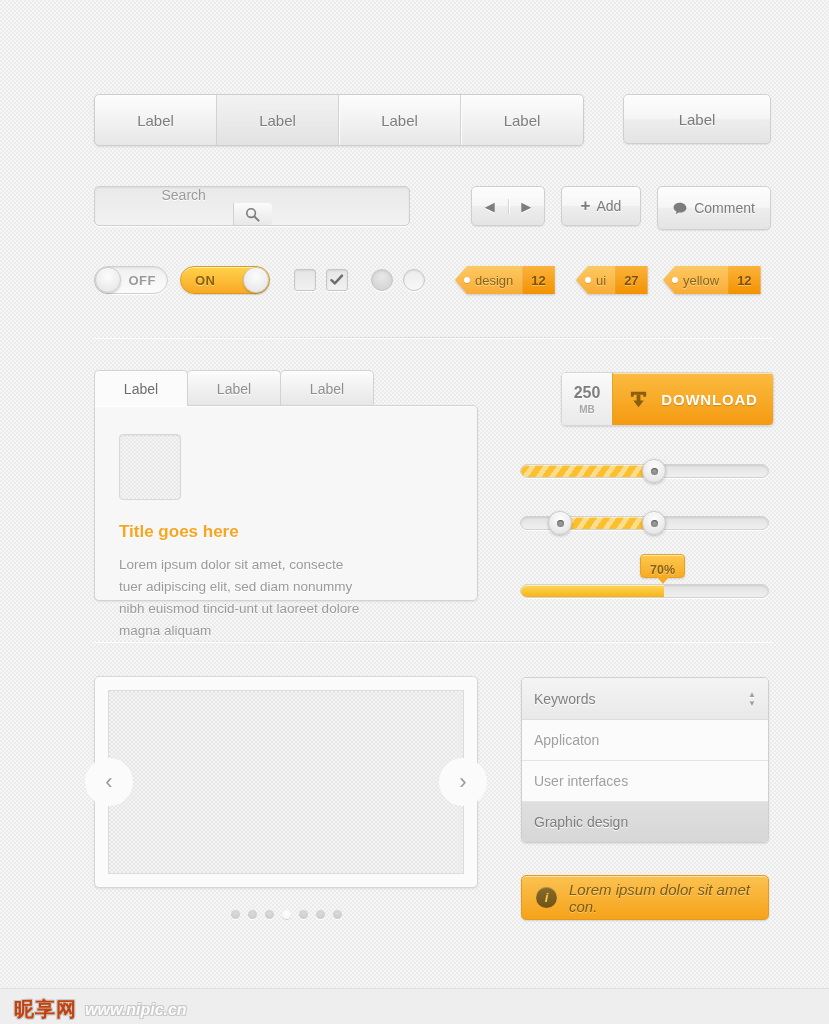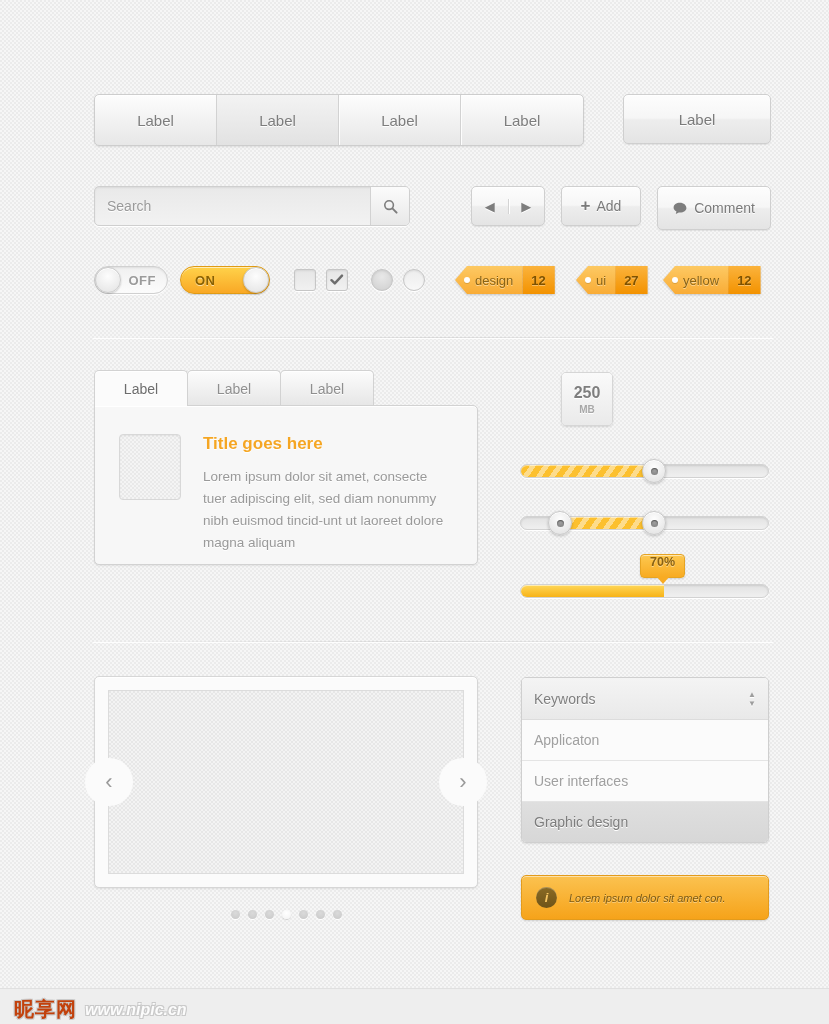--- a/index.html
+++ b/index.html
@@ -46,21 +46,21 @@
 
   .solo-btn{
     position:absolute;left:623px;top:94px;width:148px;height:50px;border-radius:5px;font-size:15px;
   }
 
   
   .search{
     position:absolute;left:94px;top:186px;width:316px;height:40px;border-radius:5px;
     background:linear-gradient(to bottom,#e9e9e9,#f2f2f2);
     border:1px solid #cfcfcf;box-shadow:inset 0 1px 2px rgba(0,0,0,.07),0 1px 0 #fff;
-    display:flex;align-items:center;box-sizing:border-box;
+    display:flex;align-items:center;box-sizing:border-box;flex-direction:column;
   }
   .search input{
     flex:1;border:none;background:transparent;outline:none;
     font-size:14px;color:#8c8c8c;padding:0 12px;font-family:inherit;text-shadow:0 1px 0 #fff;
   }
   .search input::placeholder{color:#9a9a9a;}
   .search-btn{
     width:38px;height:38px;border-left:1px solid #d2d2d2;border-radius:0 4px 4px 0;
     background:linear-gradient(to bottom,#fbfbfb,#e8e8e8);
     display:flex;align-items:center;justify-content:center;
@@ -152,24 +152,24 @@
     font-size:14px;color:#8f8f8f;text-shadow:0 1px 0 #fff;
     border:1px solid #d2d2d2;border-bottom:none;border-radius:5px 5px 0 0;
     box-sizing:border-box;margin-right:-1px;
     background:linear-gradient(to bottom,#fcfcfc,#e6e6e6);
     box-shadow:inset 0 1px 0 #fff;
   }
   .tab.active{
     background:#fbfbfb;color:#6d6d6d;z-index:3;position:relative;
   }
   .panel{
-    position:absolute;left:94px;top:405px;width:384px;height:160px;
+    position:absolute;left:94px;top:405px;width:384px;height:196px;
     background:#f7f7f7;border:1px solid #d2d2d2;border-radius:0 5px 5px 5px;
     box-shadow:inset 0 1px 0 #fff,0 1px 2px rgba(0,0,0,.07);box-sizing:border-box;
-    padding:28px 24px;display:flex;gap:22px;
+    padding:28px 24px;display:flex;gap:22px;flex-direction:column;
   }
   .thumb{
     width:60px;height:64px;flex:none;border-radius:4px;border:1px solid #d8d8d8;
     background-color:#e9e9e9;
     background-image:
       linear-gradient(45deg, rgba(255,255,255,.5) 25%, transparent 25%, transparent 75%, rgba(255,255,255,.5) 75%),
       linear-gradient(45deg, rgba(255,255,255,.5) 25%, transparent 25%, transparent 75%, rgba(255,255,255,.5) 75%);
     background-size:4px 4px;background-position:0 0,2px 2px;
     box-shadow:inset 0 1px 2px rgba(0,0,0,.06);
   }
@@ -219,21 +219,21 @@
     border:1px solid #c9c9c9;box-sizing:border-box;
     box-shadow:0 1px 3px rgba(0,0,0,.22),inset 0 1px 0 #fff;
     display:flex;align-items:center;justify-content:center;
   }
   .handle:after{content:"";width:7px;height:7px;border-radius:50%;
     background:radial-gradient(circle at 50% 40%,#a0a0a0,#7c7c7c);box-shadow:inset 0 1px 1px rgba(0,0,0,.4);}
   .tip{
     position:absolute;height:24px;padding:0 9px;border-radius:4px;
     background:linear-gradient(to bottom,#fdc850,#f8ab22);
     border:1px solid #e6a423;box-sizing:border-box;
-    display:flex;align-items:flex-start;justify-content:center;
+    display:flex;align-items:flex-end;justify-content:center;
     font-size:12.5px;font-weight:bold;color:#8a6110;text-shadow:0 1px 0 rgba(255,255,255,.45);
     box-shadow:inset 0 1px 0 rgba(255,255,255,.55),0 1px 2px rgba(0,0,0,.14);
   }
   .tip:after{content:"";position:absolute;left:50%;margin-left:-6px;bottom:-7px;
     width:0;height:0;border-left:6px solid transparent;border-right:6px solid transparent;border-top:7px solid #f8ab22;}
 
   
   .carousel{
     position:absolute;left:94px;top:676px;width:384px;height:212px;
     background:#fbfbfb;border:1px solid #d6d6d6;border-radius:5px;box-sizing:border-box;
@@ -288,21 +288,21 @@
     box-shadow:inset 0 1px 0 rgba(255,255,255,.5),0 1px 2px rgba(0,0,0,.14);
     display:flex;align-items:center;gap:12px;padding:0 14px;
   }
   .info-ico{
     width:21px;height:21px;border-radius:50%;flex:none;
     background:linear-gradient(to bottom,#8a6a24,#6f5418);
     color:#f7c663;font-size:13px;font-weight:bold;font-style:italic;
     display:flex;align-items:center;justify-content:center;
     box-shadow:inset 0 1px 0 rgba(255,255,255,.25);
   }
-  .notif-text{font-size:11px;font-style:italic;color:#7c5a12;text-shadow:0 1px 0 rgba(255,255,255,.4);}
+  .notif-text{font-size:15px;font-style:italic;color:#7c5a12;text-shadow:0 1px 0 rgba(255,255,255,.4);}
 
   
   .footer{position:absolute;left:0;top:988px;width:829px;height:36px;background:#eeeeee;border-top:1px solid #e0e0e0;}
   .wm{position:absolute;left:14px;top:996px;display:flex;align-items:center;gap:8px;}
   .wm-cn{font-size:20px;font-weight:bold;color:#c2410c;letter-spacing:1px;
     text-shadow:1px 1px 0 #c9c9c9,-1px -1px 0 #c9c9c9,1px -1px 0 #c9c9c9,-1px 1px 0 #c9c9c9;
     font-family:Liberation Sans, sans-serif;}
   .wm-url{font-size:16px;font-style:italic;font-weight:bold;color:#fcfcfc;
     text-shadow:1px 1px 0 #c9c9c9,-1px -1px 0 #c9c9c9,1px -1px 0 #c9c9c9,-1px 1px 0 #c9c9c9;}
   .idbar{position:absolute;right:14px;top:994px;height:20px;display:flex;align-items:center;padding:0 7px;
@@ -426,20 +426,28 @@
       <p class="panel-title">Title goes here</p>
       <p class="panel-body">Lorem ipsum dolor sit amet, consecte tuer adipiscing elit, sed diam nonummy nibh euismod tincid-unt ut laoreet dolore magna aliquam</p>
     </div>
   </div>
 
   <div class="download">
     <div class="dl-size">
       <span class="dl-num">250</span>
       <span class="dl-unit">MB</span>
     </div>
+    <div class="dl-main">
+      <svg width="21" height="21" viewBox="0 0 22 22">
+        <path d="M3 3 h16 v5 h-3 v-2 h-10 v2 h-3 z" fill="#8a5f08"></path>
+        <rect x="9" y="6" width="4" height="7" fill="#8a5f08"></rect>
+        <path d="M5.5 12 h11 L11 19 z" fill="#8a5f08"></path>
+      </svg>
+      <span class="dl-text">DOWNLOAD</span>
+    </div>
   </div>
 
   <div class="track" style="top:464px;">
     <div class="fill-stripe" style="left:0;width:52%;border-radius:6px 0 0 6px;"></div>
     <div class="handle" style="left:49%;"></div>
   </div>
 
   <div class="track" style="top:516px;">
     <div class="fill-stripe" style="left:14%;width:38%;"></div>
     <div class="handle" style="left:11%;"></div>

